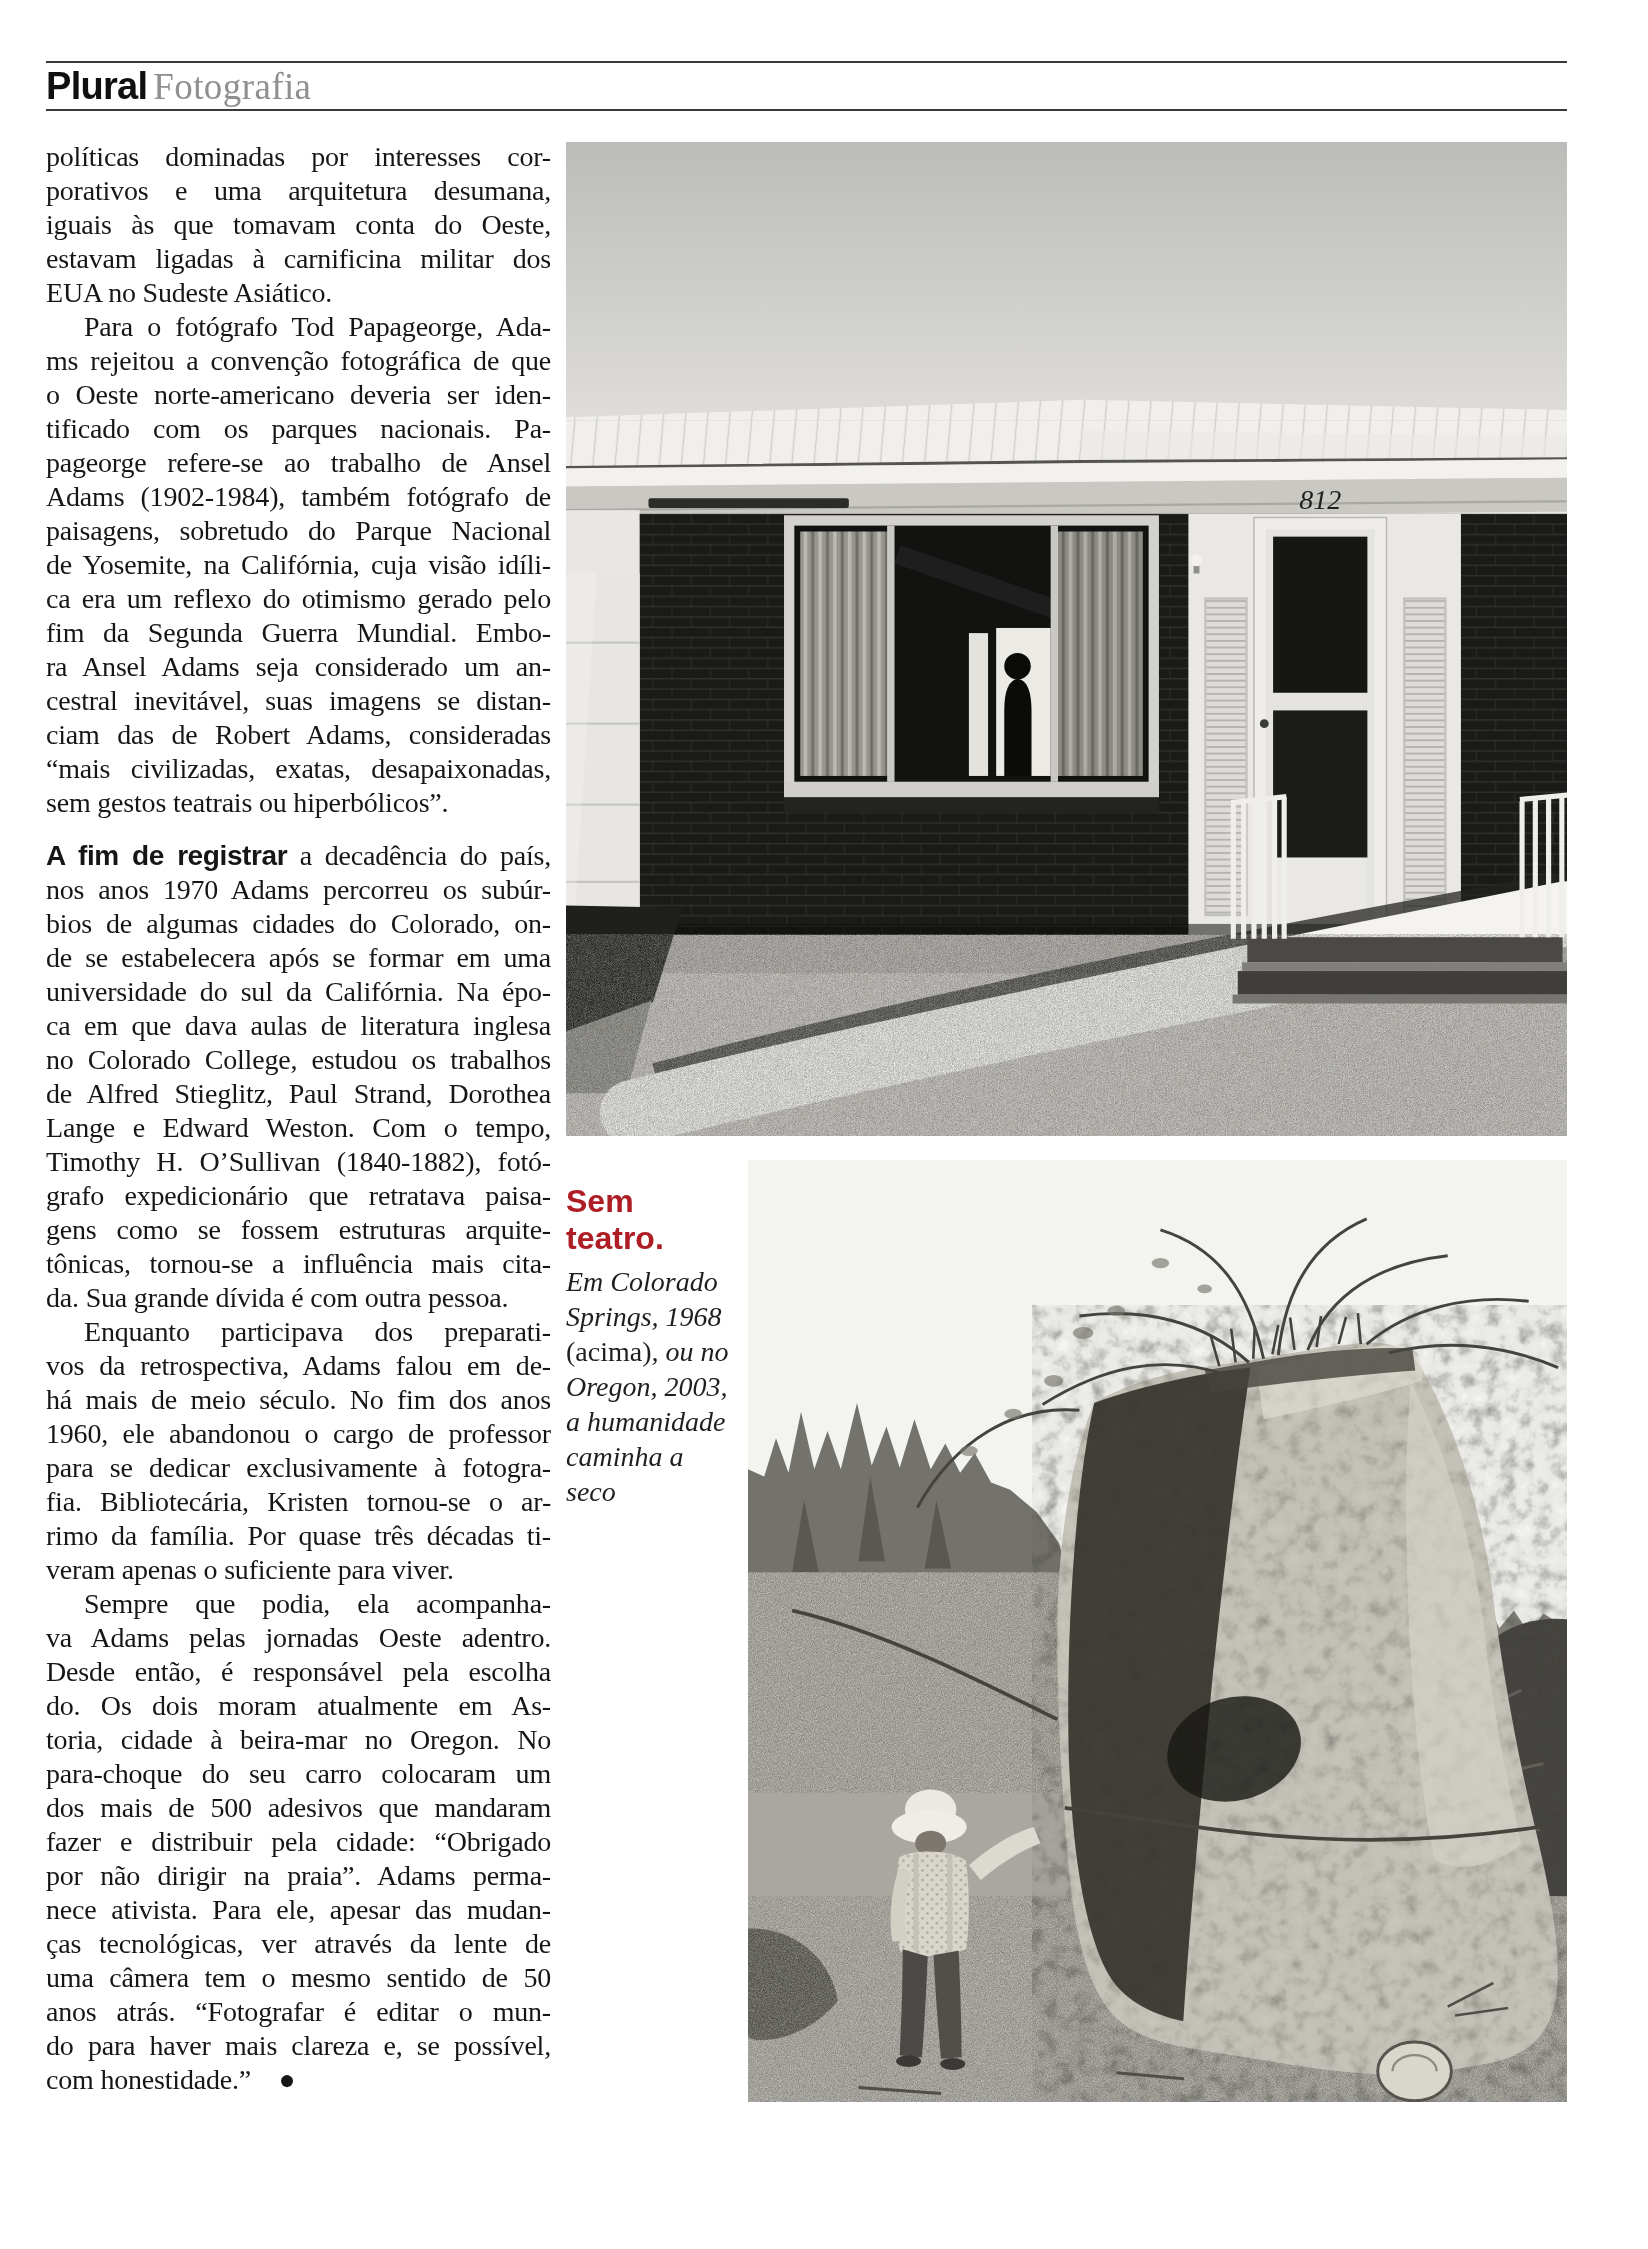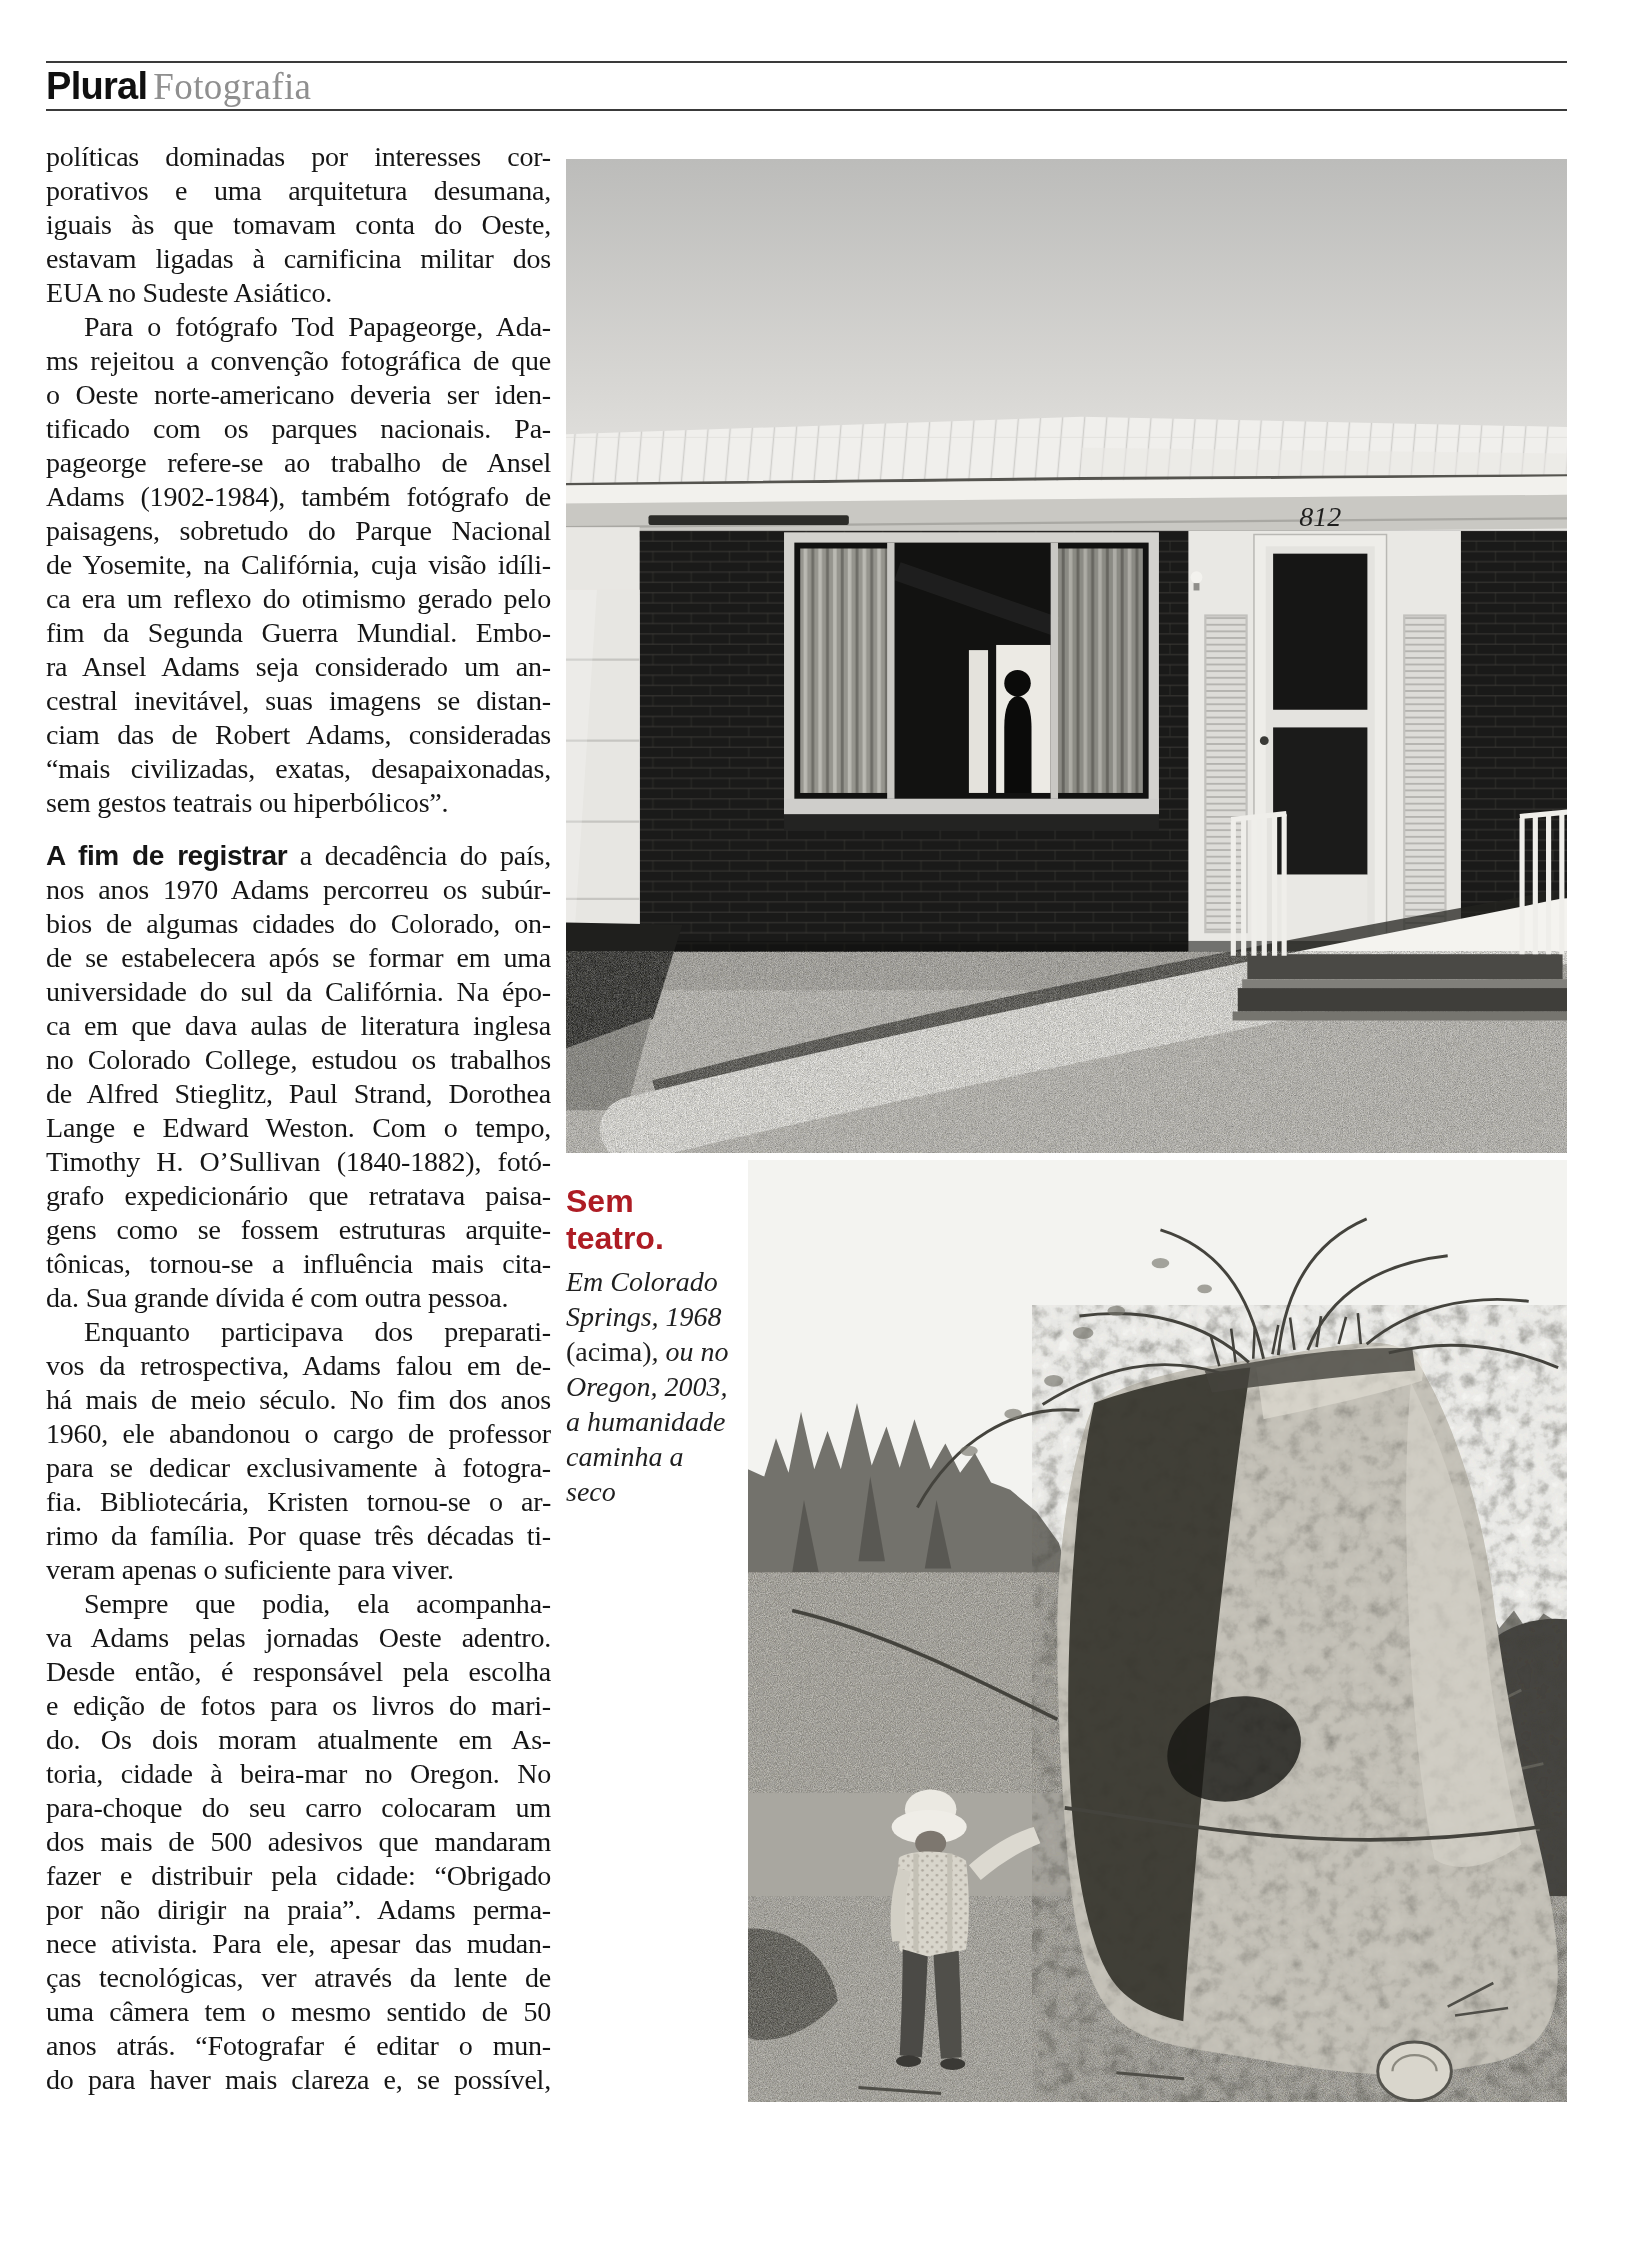--- a/index.html
+++ b/index.html
@@ -92,37 +92,36 @@
         <div class="tline">1960, ele abandonou o cargo de professor</div>
         <div class="tline">para se dedicar exclusivamente à fotogra-</div>
         <div class="tline">fia. Bibliotecária, Kristen tornou-se o ar-</div>
         <div class="tline">rimo da família. Por quase três décadas ti-</div>
         <div class="tline last">veram apenas o suficiente para viver.</div>
       </div>
       <div class="para indent">
         <div class="tline">Sempre que podia, ela acompanha-</div>
         <div class="tline">va Adams pelas jornadas Oeste adentro.</div>
         <div class="tline">Desde então, é responsável pela escolha</div>
-        <div class="tline">e edição de fotos para os livros do mari-</div>
         <div class="tline">do. Os dois moram atualmente em As-</div>
         <div class="tline">toria, cidade à beira-mar no Oregon. No</div>
         <div class="tline">para-choque do seu carro colocaram um</div>
         <div class="tline">dos mais de 500 adesivos que mandaram</div>
         <div class="tline">fazer e distribuir pela cidade: “Obrigado</div>
         <div class="tline">por não dirigir na praia”. Adams perma-</div>
         <div class="tline">nece ativista. Para ele, apesar das mudan-</div>
         <div class="tline">ças tecnológicas, ver através da lente de</div>
         <div class="tline">uma câmera tem o mesmo sentido de 50</div>
         <div class="tline">anos atrás. “Fotografar é editar o mun-</div>
         <div class="tline">do para haver mais clareza e, se possível,</div>
         <div class="tline last">com honestidade.” ●</div>
       </div>
     </div>
 
-  <figure class="figure" style="left:566px;top:159px;width:1001px;height:994px;text-align:center;">
+  <figure class="figure" style="left:566px;top:142px;width:1001px;height:994px;text-align:center;">
     <svg width="1001" height="994" viewBox="0 0 1359 1350" preserveAspectRatio="none">
       <defs>
         <linearGradient id="s1sky" x1="0" y1="0" x2="0" y2="1">
           <stop offset="0" stop-color="#bcbcba"></stop>
             <stop offset="0.6" stop-color="#d8d7d4"></stop>
             <stop offset="1" stop-color="#ebeae7"></stop>
         </linearGradient>
         <pattern id="s1brick" width="52" height="28" patternUnits="userSpaceOnUse">
           <rect width="52" height="28" fill="#1a1a19"></rect>
           <path d="M0 1 H52 M0 15 H52" stroke="#45443f" stroke-width="2" opacity="0.5"></path>

